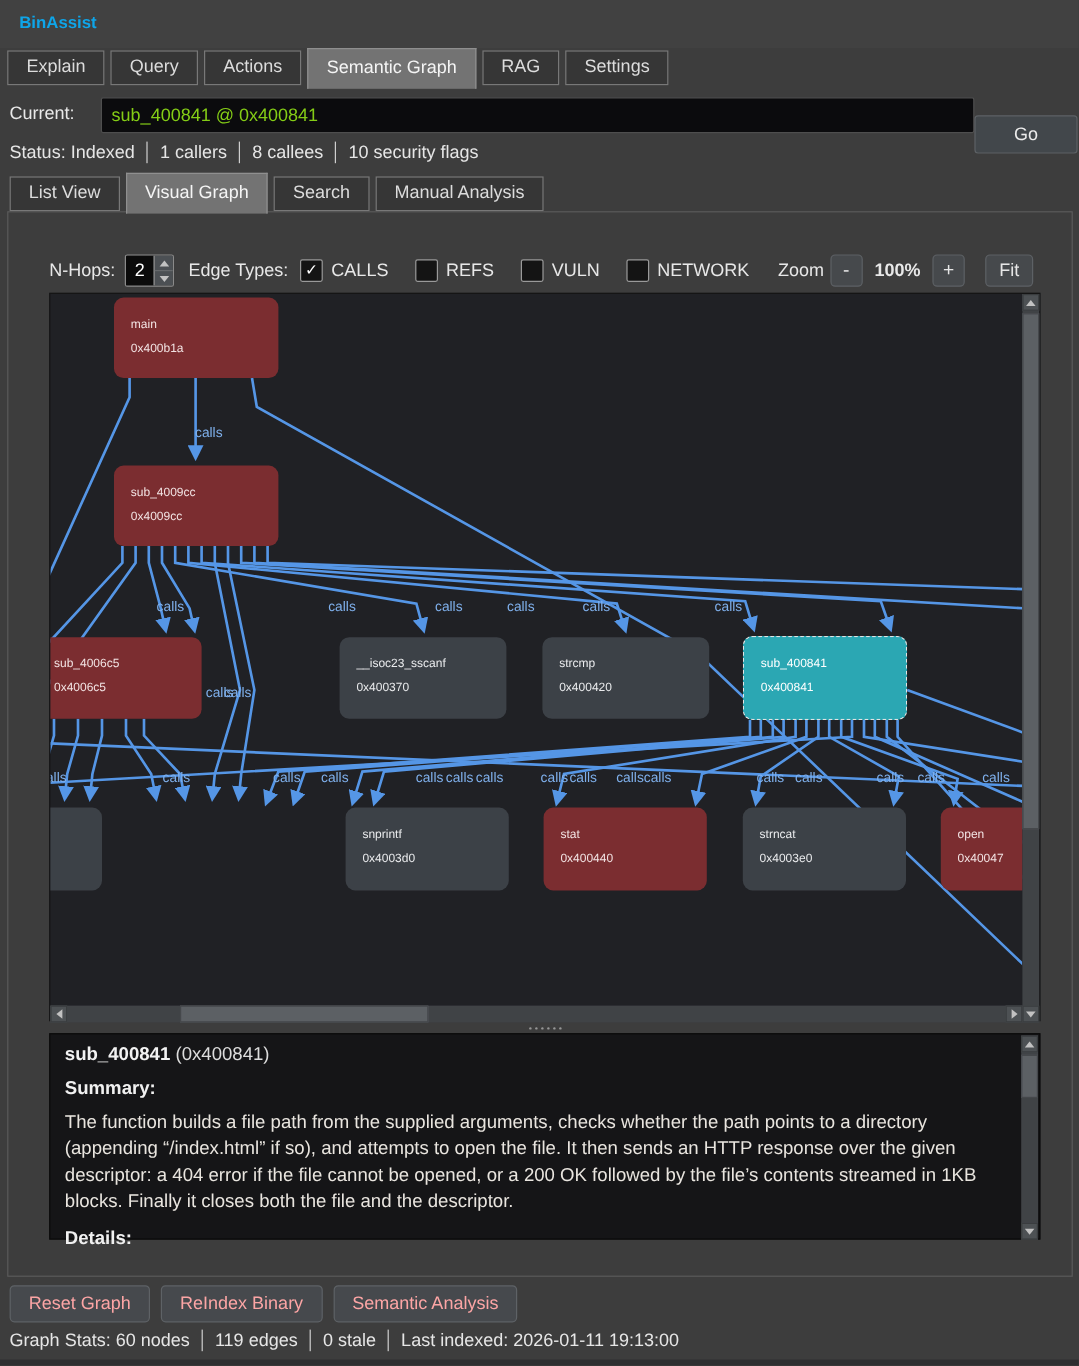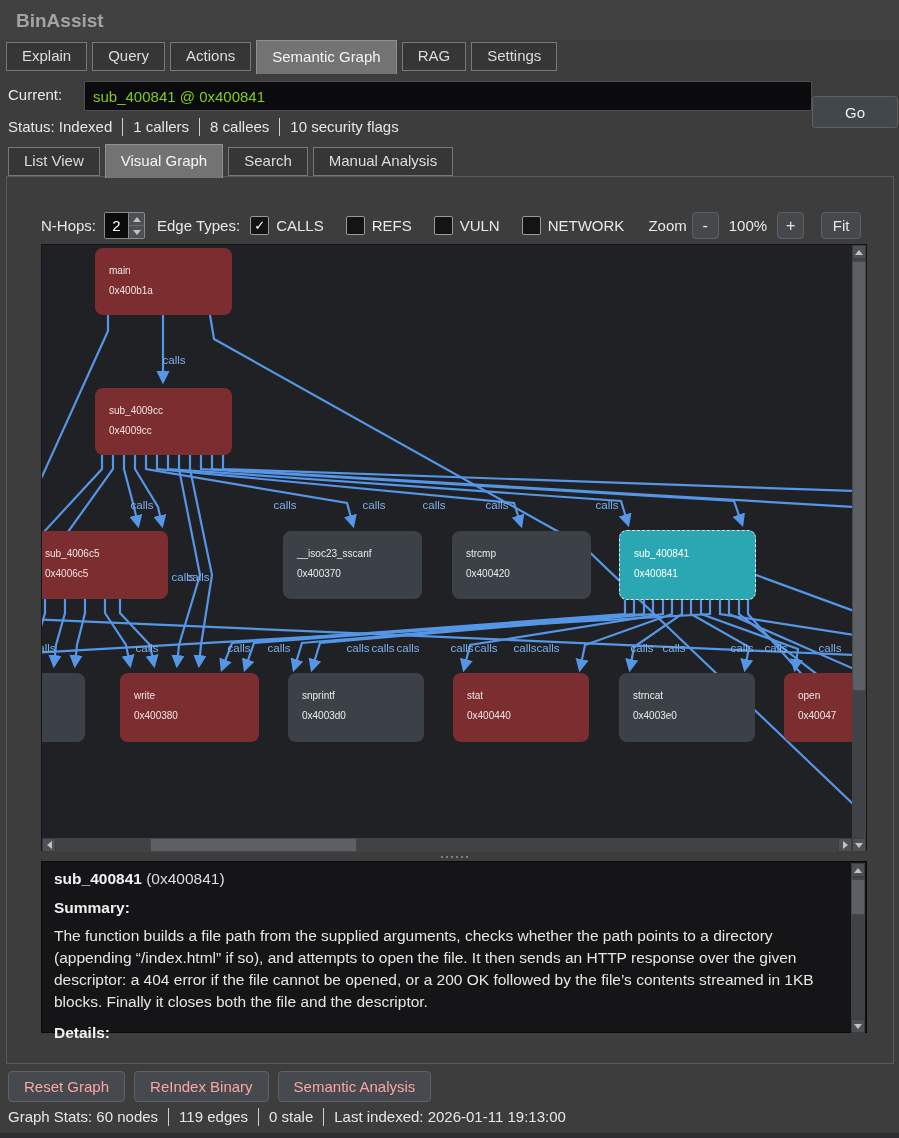--- a/index.html
+++ b/index.html
@@ -4,21 +4,21 @@
 <style>
   html,body{margin:0;padding:0;}
   body{
     width:899px;height:1138px;position:relative;overflow:hidden;
     background:#3d3d3d;
     font-family:"Liberation Sans", sans-serif;
     color:#e8e8e8;
     -webkit-font-smoothing:antialiased;
   }
   .titlebar{position:absolute;left:0;top:0;width:899px;height:40px;background:#414141;}
-  .titlebar .title{position:absolute;left:16px;top:10px;font-size:19px;font-weight:600;color:#a3a3a3;}
+  .titlebar .title{position:absolute;left:16px;top:10px;font-size:14px;font-weight:600;color:#0ea5e9;}
 
   
   .tabbar{position:absolute;display:flex;align-items:center;gap:5px;}
   #main-tabs{left:6px;top:40px;height:33px;}
   #sub-tabs{left:8px;top:145px;height:32px;z-index:5;}
   .tab{
     background:#363636;border:1px solid #787878;border-bottom:1px solid #787878;
     color:#dcdcdc;font-size:15px;padding:4px 15px 5px 15px;height:18px;line-height:18px;
     cursor:default;white-space:nowrap;
   }
@@ -64,21 +64,21 @@
   .cb .box{
     width:17px;height:17px;background:#141414;border:1px solid #9a9a9a;border-radius:2px;
     margin-right:7px;display:flex;align-items:center;justify-content:center;
     color:#fff;font-size:13px;font-weight:bold;font-family:"DejaVu Sans",sans-serif;line-height:1;
   }
   .zbtn{
     min-width:27px;height:27px;background:#46494c;border:1px solid #5d6165;border-radius:4px;
     color:#e6e6e6;font-size:16px;margin:0 5px;font-family:"Liberation Sans",sans-serif;
   }
   .zbtn.fit{min-width:40px;font-size:15px;margin-left:12px;}
-  .zoomval{margin:10px 5px;}
+  .zoomval{margin:10px 5px;font-weight:bold;}
 
   
   .graph-frame{position:absolute;left:34px;top:67px;width:826px;height:607px;background:#202125;border:1px solid #151515;box-sizing:border-box;}
   .graph-canvas{position:absolute;left:0;top:0;width:810px;height:591px;overflow:hidden;}
   .graph-canvas svg{position:absolute;left:0;top:0;}
 
   .node{position:absolute;border-radius:8px;box-sizing:border-box;padding:13px 16px 0 14px;font-size:10px;line-height:20px;}
   .node .nl,.node .na{white-space:nowrap;}
   .node.red{background:#7b2d30;color:#f2e3e3;}
   .node.gray{background:#3c4147;color:#eaebed;}
@@ -283,24 +283,20 @@
           <div class="na">0x400420</div>
         </div>
         <div class="node teal sel" style="left: 577px; top: 285px; width: 137px; height: 70px;">
           <div class="nl">sub_400841</div>
           <div class="na">0x400841</div>
         </div>
         <div class="node gray" style="left: -60px; top: 428px; width: 103px; height: 69px;">
           <div class="nl"></div>
           <div class="na"></div>
         </div>
-        <div class="node red" style="left: 78px; top: 428px; width: 139px; height: 69px;">
-          <div class="nl">write</div>
-          <div class="na">0x400380</div>
-        </div>
         <div class="node gray" style="left: 246px; top: 428px; width: 136px; height: 69px;">
           <div class="nl">snprintf</div>
           <div class="na">0x4003d0</div>
         </div>
         <div class="node red" style="left: 411px; top: 428px; width: 136px; height: 69px;">
           <div class="nl">stat</div>
           <div class="na">0x400440</div>
         </div>
         <div class="node gray" style="left: 577px; top: 428px; width: 136px; height: 69px;">
           <div class="nl">strncat</div>

